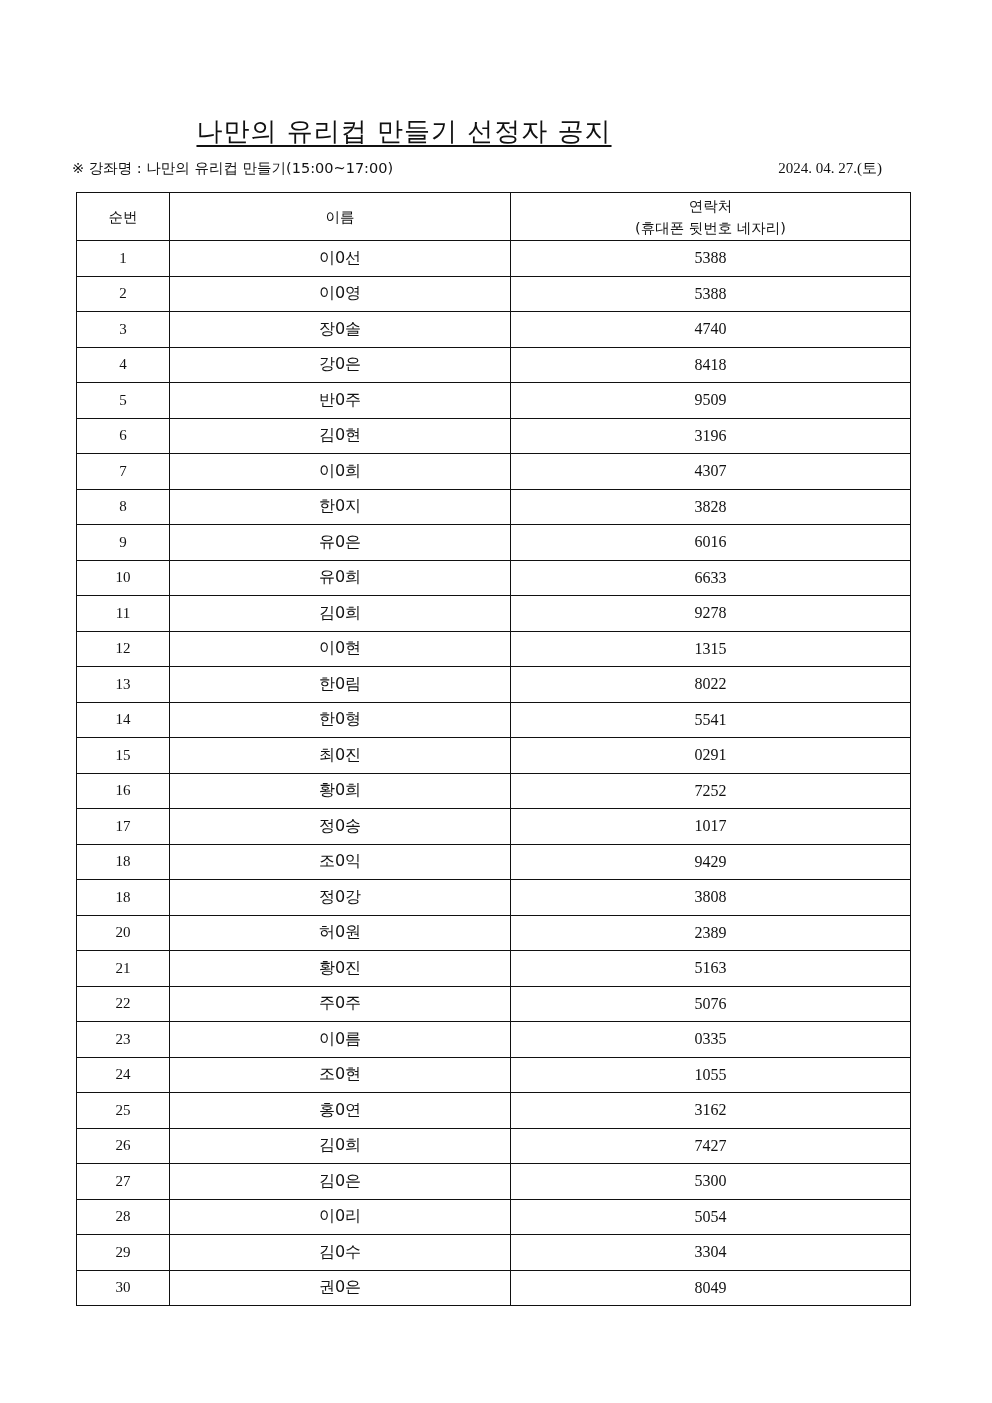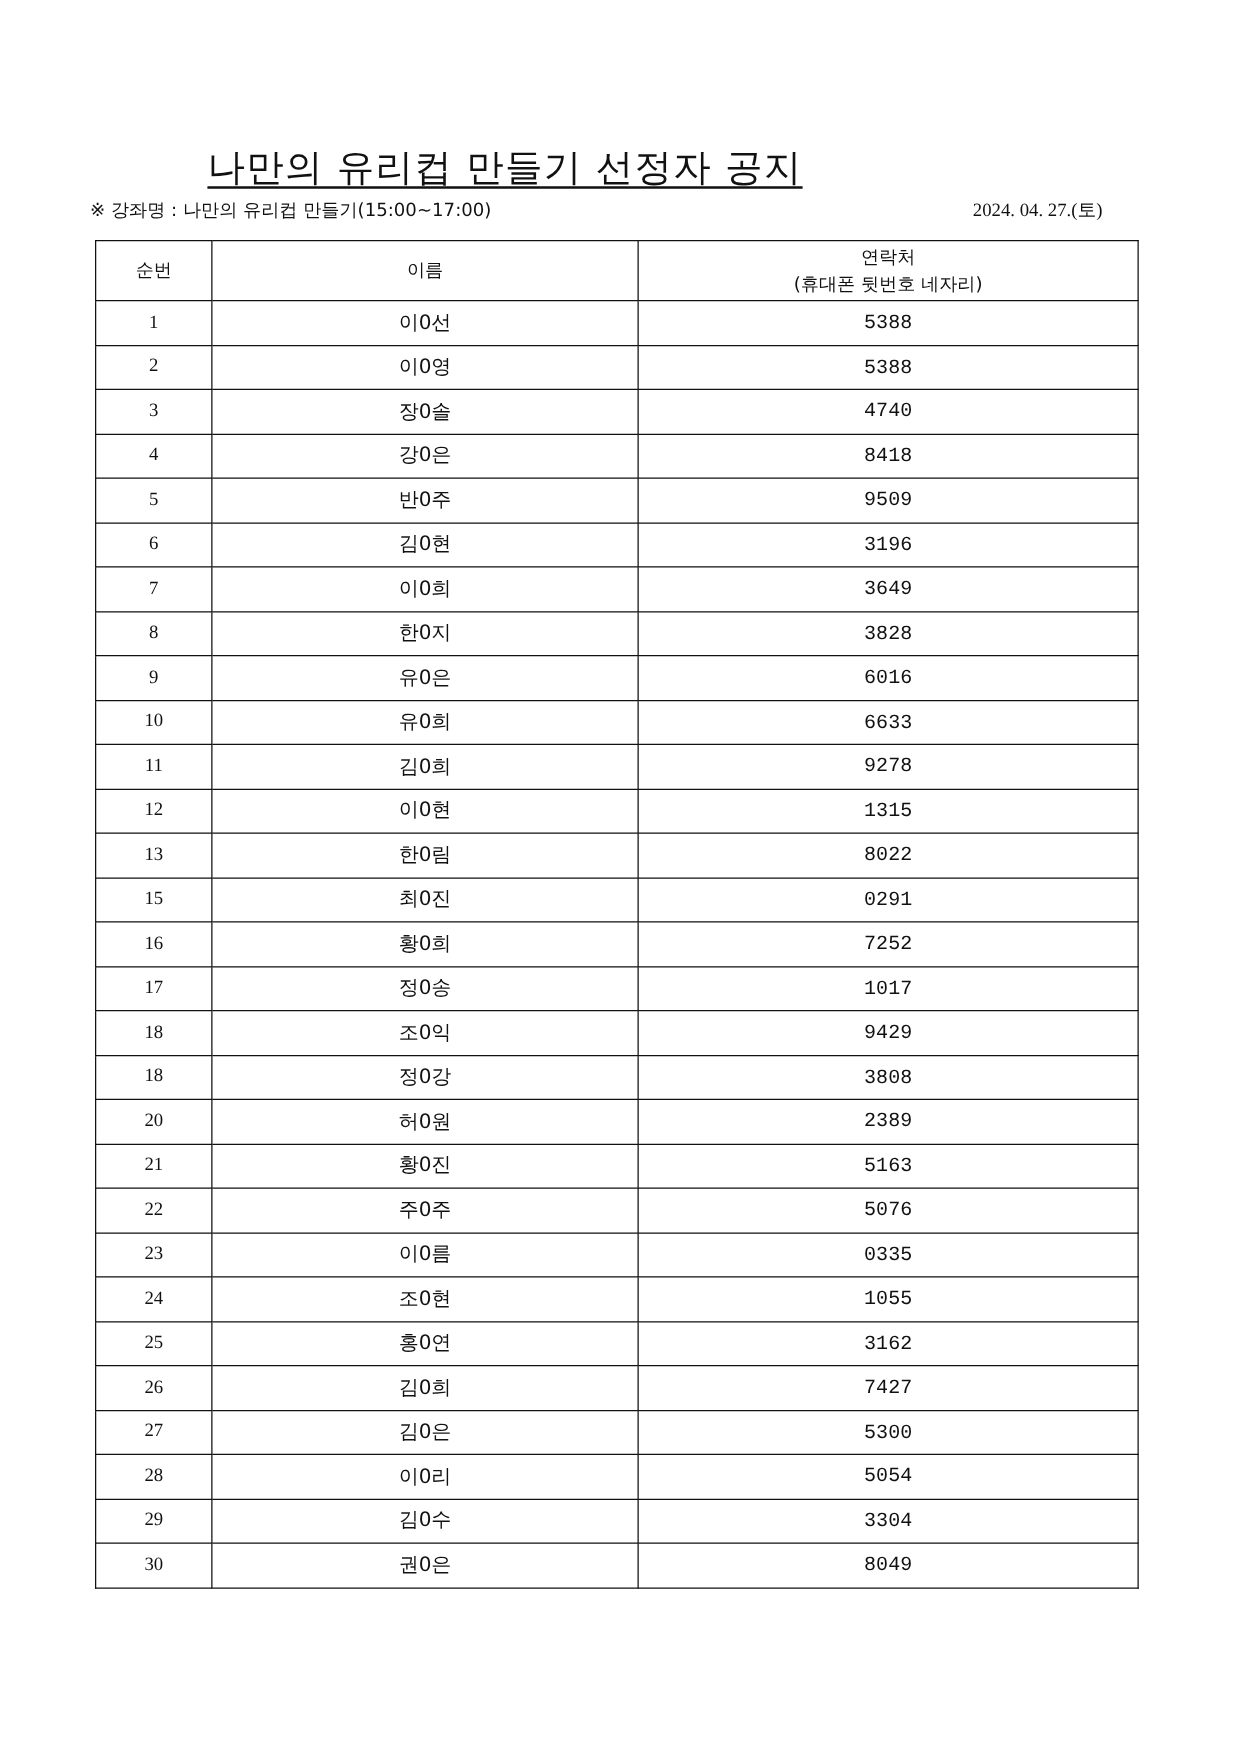--- a/index.html
+++ b/index.html
@@ -1,31 +1,31 @@
 <!DOCTYPE html>
 <html><head>
 <meta charset="utf-8">
 <style>
   html, body { margin: 0; padding: 0; background: #ffffff; }
   body { width: 992px; height: 1403px; position: relative; overflow: hidden;
          font-family: "DejaVu Sans", "Liberation Sans", sans-serif; color: #111; }
   .title { position: absolute; top: 114px; left: 0; width: 808px; text-align: center;
-           font-size: 30px; font-weight: 500; letter-spacing: 1px; }
+           font-size: 26px; font-weight: 500; letter-spacing: 1px; }
   .title span { text-decoration: underline; text-underline-offset: 5px; text-decoration-thickness: 1.5px; }
   .subline { position: absolute; top: 156px; left: 72px; width: 810px; height: 22px;
              font-size: 14.5px; display: flex; justify-content: space-between; align-items: flex-end; }
   .subline .date { font-family: Liberation Serif, serif; font-size: 15px; }
   table { position: absolute; top: 192px; left: 76px; width: 834px; border-collapse: collapse; table-layout: fixed; }
   td, th { border: 1.2px solid #111; text-align: center; padding: 0; font-weight: normal; }
   th { height: 47px; font-size: 14.5px; line-height: 22px; }
   td { height: 34.5px; font-size: 15px; }
   col.c1 { width: 93px; } col.c2 { width: 341px; } col.c3 { width: 400px; }
   td.num { font-family: "Liberation Serif", "DejaVu Serif", serif; font-size: 15px; }
   td.name { font-size: 16px; }
-  td.phone { font-family: Liberation Mono, monospace; font-size: 16px; }
+  td.phone { font-family: Liberation Serif, serif; font-size: 16px; }
 </style>
 </head>
 <body>
 
 <div class="title">
   <span>나만의 유리컵 만들기 선정자 공지</span>
 </div>
 
 <div class="subline">
   <span>※ 강좌명 : 나만의 유리컵 만들기(15:00~17:00)</span>
@@ -75,21 +75,21 @@
         <td class="phone">9509</td>
       </tr>
       <tr>
         <td class="num">6</td>
         <td class="name">김0현</td>
         <td class="phone">3196</td>
       </tr>
       <tr>
         <td class="num">7</td>
         <td class="name">이0희</td>
-        <td class="phone">3649</td>
+        <td class="phone">4307</td>
       </tr>
       <tr>
         <td class="num">8</td>
         <td class="name">한0지</td>
         <td class="phone">3828</td>
       </tr>
       <tr>
         <td class="num">9</td>
         <td class="name">유0은</td>
         <td class="phone">6016</td>
@@ -108,20 +108,25 @@
         <td class="num">12</td>
         <td class="name">이0현</td>
         <td class="phone">1315</td>
       </tr>
       <tr>
         <td class="num">13</td>
         <td class="name">한0림</td>
         <td class="phone">8022</td>
       </tr>
       <tr>
+        <td class="num">14</td>
+        <td class="name">한0형</td>
+        <td class="phone">5541</td>
+      </tr>
+      <tr>
         <td class="num">15</td>
         <td class="name">최0진</td>
         <td class="phone">0291</td>
       </tr>
       <tr>
         <td class="num">16</td>
         <td class="name">황0희</td>
         <td class="phone">7252</td>
       </tr>
       <tr>

